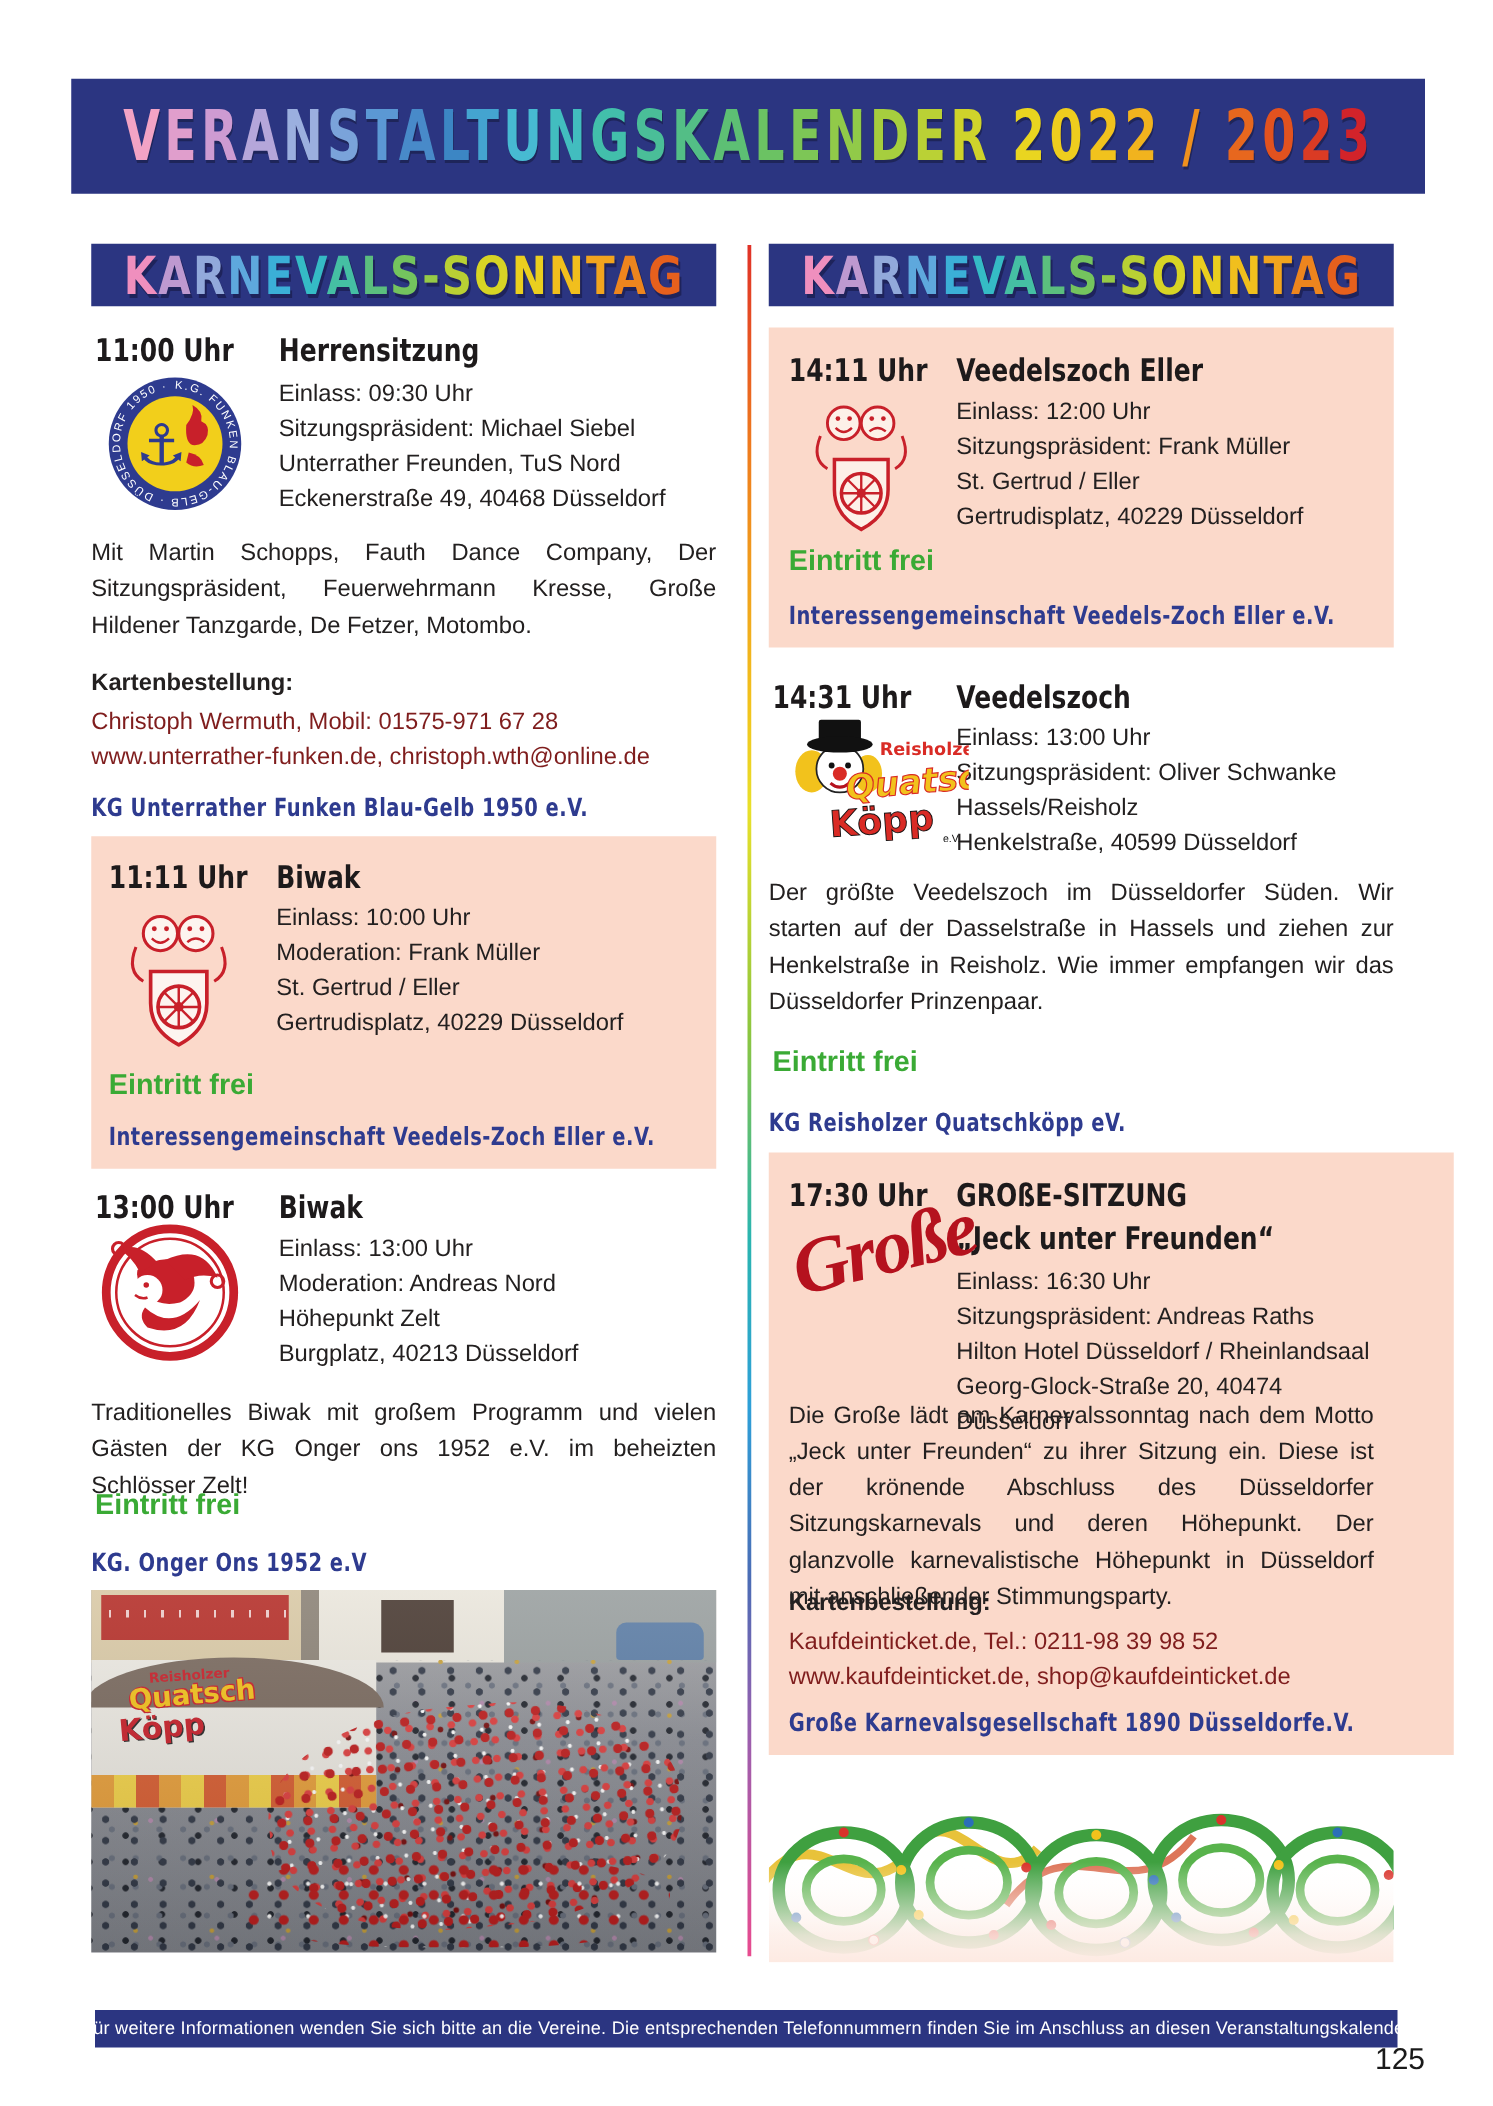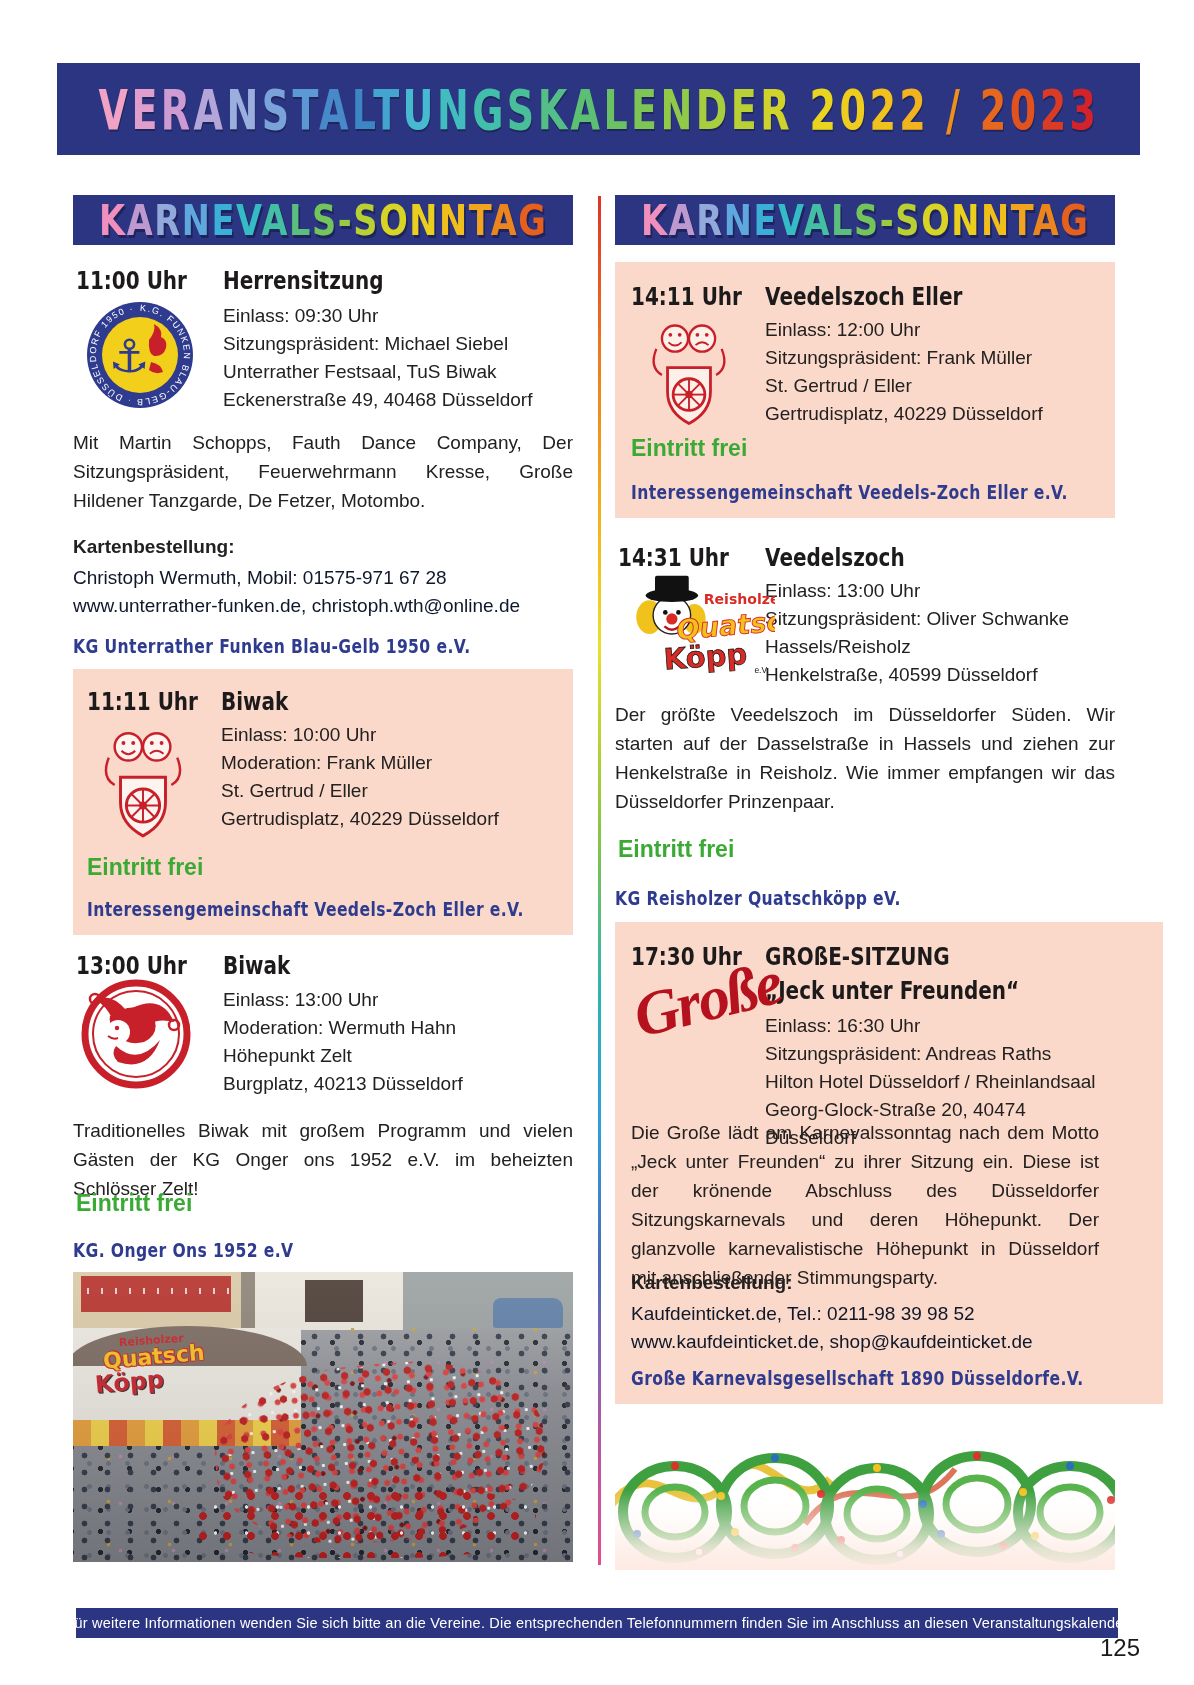--- a/index.html
+++ b/index.html
@@ -25,21 +25,21 @@
 
   
   .comic{font-family:"DejaVu Sans",sans-serif;font-weight:bold;color:#1d1a1b;font-size:25px;
          display:inline-block;transform:scaleX(.80);transform-origin:0 50%;white-space:nowrap;}
   .details{font-size:19px;line-height:28px;color:#232020;}
   .desc{font-size:19px;line-height:29px;text-align:justify;color:#232020;}
   .free{font-weight:bold;font-size:23px;color:#3aaa35;}
   .club{font-family:"DejaVu Sans",sans-serif;font-weight:bold;font-size:20px;color:#2e3b8f;
         display:inline-block;transform:scaleX(.78);transform-origin:0 50%;white-space:nowrap;letter-spacing:.5px;}
   .tick-h{font-weight:bold;font-size:19px;color:#232020;}
-  .tick{font-size:19px;line-height:28px;color:#0f172a;}
+  .tick{font-size:19px;line-height:28px;color:#7f1d1d;}
   .abs{position:absolute;}
 
   .pinkbox{position:absolute;background:#fbd9ca;}
 
   .grosse{font-family:"Liberation Serif",serif;font-style:italic;font-weight:bold;font-size:62px;
           color:#b5121e;transform:rotate(-14deg);letter-spacing:-2px;}
 
   
   .photo1{position:absolute;left:73px;top:1272px;width:500px;height:290px;overflow:hidden;
           background:linear-gradient(180deg,#b9b4ac 0,#9b9ca0 60px,#8e9097 120px,#83868d 100%);}
@@ -111,21 +111,21 @@
     <span class="rb"><span style="color: rgb(239, 143, 190);">K</span><span style="color: rgb(190, 153, 208);">A</span><span style="color: rgb(146, 169, 219);">R</span><span style="color: rgb(94, 168, 221);">N</span><span style="color: rgb(59, 175, 215);">E</span><span style="color: rgb(53, 187, 197);">V</span><span style="color: rgb(69, 191, 163);">A</span><span style="color: rgb(91, 190, 126);">L</span><span style="color: rgb(116, 196, 94);">S</span><span style="color: rgb(150, 202, 71);">-</span><span style="color: rgb(185, 208, 52);">S</span><span style="color: rgb(215, 212, 37);">O</span><span style="color: rgb(234, 207, 31);">N</span><span style="color: rgb(241, 191, 29);">N</span><span style="color: rgb(241, 164, 30);">T</span><span style="color: rgb(237, 133, 30);">A</span><span style="color: rgb(230, 96, 29);">G</span></span>
   </div>
 
   <div class="divider"></div>
 
   <span class="comic abs" style="left:76px;top:266px">11:00 Uhr</span>
   <span class="comic abs" style="left:223px;top:266px">Herrensitzung</span>
   <div class="details abs" style="left:223px;top:302px;width:352px">
       <div>Einlass: 09:30 Uhr</div>
       <div>Sitzungspräsident: Michael Siebel</div>
-      <div>Unterrather Festsaal, TuS Biwak</div>
+      <div>Unterrather Freunden, TuS Nord</div>
       <div>Eckenerstraße 49, 40468 Düsseldorf</div>
     </div>
 
   <div class="abs" style="left:85px;top:300px">
     <svg width="110" height="110" viewBox="0 0 110 110">
       <circle cx="55" cy="55" r="53" fill="#2e3b8f"></circle>
       <circle cx="55" cy="55" r="38" fill="#f2cf1b"></circle>
       <defs>
           <path id="ringp" d="M55,11 a44,44 0 1,1 -0.01,0"></path>
         </defs>
@@ -186,21 +186,21 @@
       </svg>
     </div>
     <span class="free abs" style="left:14px;top:185px">Eintritt frei</span>
     <span class="club abs" style="left:14px;top:228px">Interessengemeinschaft Veedels-Zoch Eller e.V.</span>
   </div>
 
   <span class="comic abs" style="left:76px;top:951px">13:00 Uhr</span>
   <span class="comic abs" style="left:223px;top:951px">Biwak</span>
   <div class="details abs" style="left:223px;top:986px;width:352px">
       <div>Einlass: 13:00 Uhr</div>
-      <div>Moderation: Wermuth Hahn</div>
+      <div>Moderation: Andreas Nord</div>
       <div>Höhepunkt Zelt</div>
       <div>Burgplatz, 40213 Düsseldorf</div>
     </div>
 
   <div class="abs" style="left:80px;top:978px">
     <svg width="112" height="112" viewBox="0 0 112 112">
       <circle cx="56" cy="56" r="51" fill="none" stroke="#c8202a" stroke-width="7"></circle>
       <circle cx="56" cy="56" r="43" fill="none" stroke="#c8202a" stroke-width="2"></circle>
       <path d="M30,38 Q56,20 74,40 Q80,56 64,64 Q48,68 38,58 Q28,48 30,38 Z" fill="#c8202a"></path>
       <path d="M46,32 Q30,14 16,22 Q26,28 32,40 Z" fill="#c8202a"></path>

